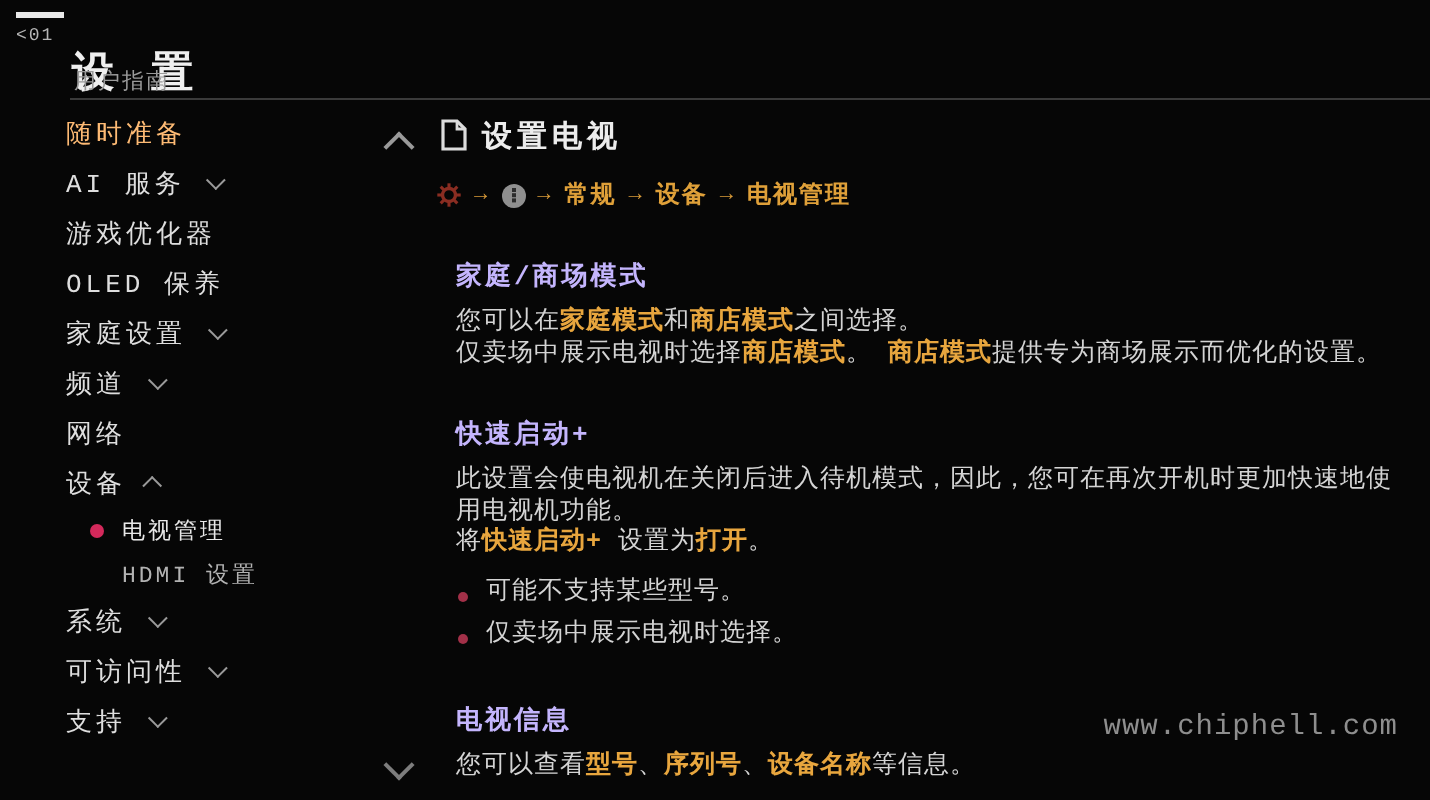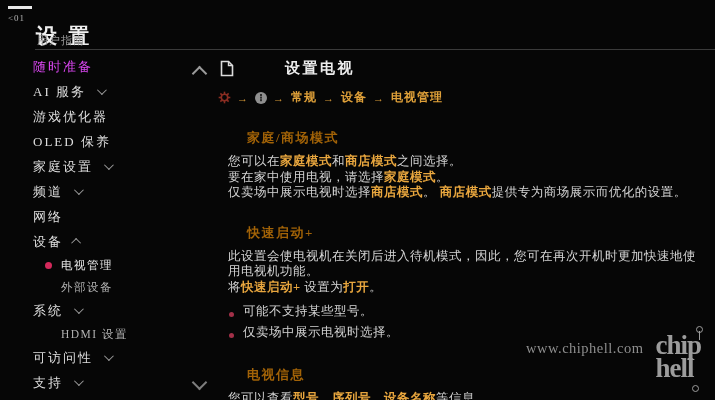--- a/index.html
+++ b/index.html
@@ -1,56 +1,56 @@
 <!DOCTYPE html>
 <html><head>
 <meta charset="utf-8">
 <style>
   html,body{margin:0;padding:0;background:#000;}
   #screen{
     position:relative;width:715px;height:400px;overflow:hidden;
     background:#060606;color:#dcdcdc;
-    font-family:Liberation Serif, serif;
+    font-family:Liberation Mono, monospace;
   }
   
   .top-indicator{position:absolute;left:8px;top:6px;}
   .top-indicator .bar{width:24px;height:3px;background:#e8e8e8;margin-bottom:4px;}
   .top-indicator .num{font-size:9px;color:#b5b5b5;letter-spacing:1px;}
   .page-title{position:absolute;left:36px;top:4px;font-size:21px;color:#efefef;letter-spacing:3px;font-weight:bold;margin-top:18px;}
   .page-subtitle{position:absolute;left:37px;top:33px;font-size:11px;color:#9a9a9a;letter-spacing:1px;}
   .header-divider{position:absolute;left:35px;right:0;top:49px;height:1px;background:#3a3a3a;}
   
   .sidebar{position:absolute;left:33px;top:56px;width:178px;bottom:0;}
   .srow{display:flex;align-items:center;height:25px;font-size:13px;color:#dedede;letter-spacing:2px;cursor:pointer;}
-  .srow.dim{color:#d946ef;clip-path:inset(5px 0 0 0);margin-top:-2px;}
+  .srow.dim{color:#fdba74;clip-path:inset(5px 0 0 0);margin-top:-2px;}
   .srow.sub{height:22px;font-size:11.5px;color:#b2b2b2;padding-left:12px;letter-spacing:1.5px;}
   .srow.sub.selected{color:#e8e8e8;}
   .sel-dot{width:7px;height:7px;border-radius:50%;background:#d3295b;margin-right:9px;flex:0 0 auto;}
   .sub-indent{width:16px;flex:0 0 auto;}
   .chev{width:6px;height:6px;border-right:1.5px solid #9a9a9a;border-bottom:1.5px solid #9a9a9a;
         display:inline-block;margin-left:11px;flex:0 0 auto;}
   .chev.down{transform:rotate(45deg) translateY(-2px);}
   .chev.up{transform:rotate(-135deg) translateY(-2px);}
   .scaret{position:absolute;right:6px;width:9px;height:9px;border-right:2px solid #9a9a9a;border-bottom:2px solid #9a9a9a;cursor:pointer;}
   .scaret.up{top:12px;transform:rotate(-135deg);}
   .scaret.down{bottom:12px;transform:rotate(45deg);border-color:#7d7d7d;}
   
   .content{position:absolute;left:218px;top:55px;width:486px;}
-  .doc-title{display:flex;align-items:center;margin:4px 0 0 2px;gap:44px;}
+  .doc-title{display:flex;margin:4px 0 0 2px;}
   .doc-title svg{margin-right:7px;}
   .doc-title .txt{font-size:15px;font-weight:bold;color:#ececec;letter-spacing:2.5px;}
   .breadcrumb{display:flex;align-items:center;margin:11px 0 0 0;font-size:12px;color:#dfa039;font-weight:bold;letter-spacing:1px;}
   .breadcrumb .arr{margin:0 6px;font-weight:normal;font-size:11px;color:#d89a38;}
   .crumb{cursor:pointer;}
   .gear{width:13px;height:13px;display:inline-block;}
   .more-icon{position:relative;width:12px;height:12px;border-radius:50%;background:#8f8f8f;display:inline-block;}
   .more-icon::after{content:"";position:absolute;left:5px;top:2.5px;width:2px;height:2px;background:#2c2c2c;
                     box-shadow:0 2.6px 0 #2c2c2c,0 5.2px 0 #2c2c2c;}
   .section{margin-left:10px;width:468px;}
-  .sec-head{font-size:13px;font-weight:bold;color:#a16207;letter-spacing:1.5px;margin-bottom:7px;margin-left:19px;}
+  .sec-head{font-size:13px;font-weight:bold;color:#c4b5fd;letter-spacing:1.5px;margin-bottom:7px;}
   .sec-body{font-size:12.5px;line-height:15.5px;color:#d4d4d4;letter-spacing:0.5px;}
   .sec-body .hl{color:#e8a63e;font-weight:bold;}
   .bullets{margin-top:9px;}
   .bullet-row{display:flex;align-items:center;margin-bottom:6px;font-size:12.5px;line-height:15px;color:#d4d4d4;letter-spacing:0.5px;}
   .bullet-dot{width:5px;height:5px;border-radius:50%;background:#a23048;margin:5px 9px 0 1px;flex:0 0 auto;}
   #section-1{margin-top:23px;}
   #section-2{margin-top:23px;}
   #section-3{margin-top:26px;}
   
   .watermark{position:absolute;right:6px;bottom:6px;display:flex;align-items:center;}
@@ -106,29 +106,25 @@
     <div class="srow">
       <span>设备</span>
       <span class="chev up"></span>
     </div>
     <div class="srow sub selected">
       <span class="sel-dot"></span>
       <span>电视管理</span>
     </div>
     <div class="srow sub">
       <span class="sub-indent"></span>
-      <span>外部设备</span>
+      <span>HDMI 设置</span>
     </div>
     <div class="srow">
       <span>系统</span>
       <span class="chev down"></span>
-    </div>
-    <div class="srow sub">
-      <span class="sub-indent"></span>
-      <span>HDMI 设置</span>
     </div>
     <div class="srow">
       <span>可访问性</span>
       <span class="chev down"></span>
     </div>
     <div class="srow">
       <span>支持</span>
       <span class="chev down"></span>
     </div>
   </div>
@@ -163,21 +159,20 @@
       <span class="arr">→</span>
       <span class="crumb">设备</span>
       <span class="arr">→</span>
       <span class="crumb">电视管理</span>
     </div>
 
     <div class="section" id="section-1">
       <div class="sec-head">家庭/商场模式</div>
       <div class="sec-body">
           <div><span><span>您可以在</span><span class="hl">家庭模式</span><span>和</span><span class="hl">商店模式</span><span>之间选择。</span></span></div>
-          <div><span><span>要在家中使用电视，请选择</span><span class="hl">家庭模式</span><span>。</span></span></div>
           <div><span><span>仅卖场中展示电视时选择</span><span class="hl">商店模式</span><span>。 </span><span class="hl">商店模式</span><span>提供专为商场展示而优化的设置。</span></span></div>
         </div>
     </div>
 
     <div class="section" id="section-2">
       <div class="sec-head">快速启动+</div>
       <div class="sec-body">
           <div><span><span>此设置会使电视机在关闭后进入待机模式，因此，您可在再次开机时更加快速地使用电视机功能。</span></span></div>
           <div><span><span>将</span><span class="hl">快速启动+</span><span> 设置为</span><span class="hl">打开</span><span>。</span></span></div>
         </div>
@@ -196,22 +191,15 @@
     <div class="section" id="section-3">
       <div class="sec-head">电视信息</div>
       <div class="sec-body">
           <div><span><span>您可以查看</span><span class="hl">型号</span><span>、</span><span class="hl">序列号</span><span>、</span><span class="hl">设备名称</span><span>等信息。</span></span></div>
         </div>
     </div>
   </div>
 
   <div class="watermark">
     <div class="wm-url">www.chiphell.com</div>
-    <div class="wm-logo">
-      <span>chip</span>
-      <span>hell</span>
-      <span class="ring r1"></span>
-      <span class="ring r2"></span>
-      <span class="wm-line"></span>
-    </div>
   </div>
 
 </div>
 
 </body></html>

